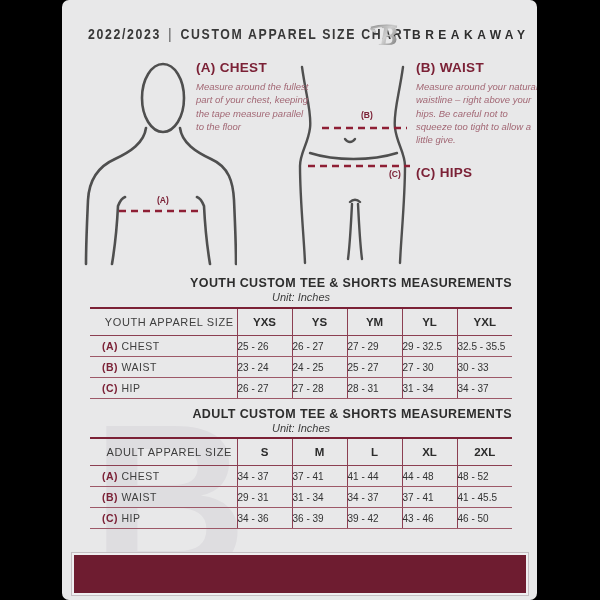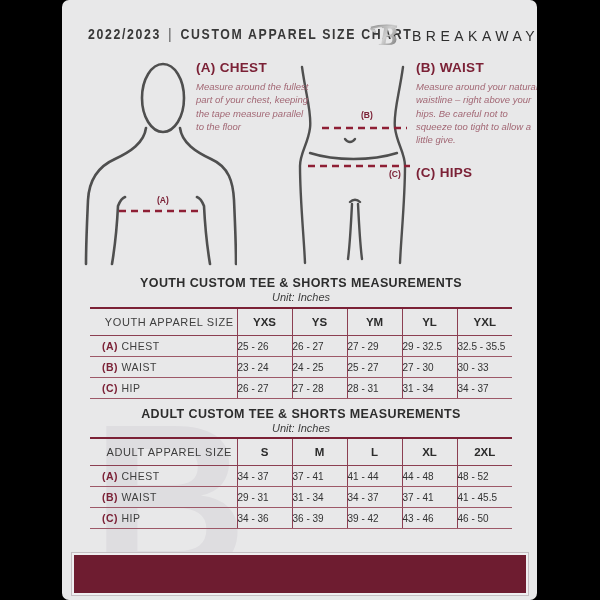--- a/index.html
+++ b/index.html
@@ -4,30 +4,30 @@
 <style>
   html,body{margin:0;padding:0;width:600px;height:600px;background:#000;overflow:hidden;
     font-family:"Liberation Sans",sans-serif;}
   .page{position:relative;width:475px;height:600px;margin-left:62px;background:#e8e8e9;overflow:hidden;border-radius:7px;}
   .abs{position:absolute;}
 
   
   .hdr-title{left:26px;top:25px;font-size:15px;font-weight:bold;color:#383838;white-space:nowrap;
     letter-spacing:2px;transform:scaleX(.82);transform-origin:left center;}
   .hdr-title .sep{margin:0 9px;font-weight:normal;color:#4a4a4a;}
-  .brand{left:350px;top:28px;font-size:14px;font-weight:normal;letter-spacing:4.5px;color:#2e2e2e;}
+  .brand{left:350px;top:28px;font-size:12px;font-weight:bold;letter-spacing:4.5px;color:#2e2e2e;}
   .logo{left:306px;top:18px;}
 
   
   .guide-h{font-size:13.5px;font-weight:bold;color:#7b2136;letter-spacing:.3px;}
   .guide-p{font-size:9.5px;font-style:italic;color:#a26774;line-height:1.4;white-space:pre-line;}
   .fig-label{font-size:8.5px;font-weight:bold;color:#7b2136;}
 
   
-  .sec-title{left:28px;width:422px;text-align:center;font-size:12.5px;font-weight:bold;
+  .sec-title{left:28px;width:422px;text-align:right;font-size:12.5px;font-weight:bold;
     color:#2d2d2d;letter-spacing:.4px;}
   .sec-unit{left:28px;width:422px;text-align:center;font-size:11px;font-style:italic;color:#3c3c3c;}
 
   
   .size-table{border-collapse:collapse;table-layout:fixed;width:422px;}
   .size-table th,.size-table td{padding:0;}
   .size-table thead th{height:26px;font-size:11.5px;font-weight:bold;color:#2c2c2c;
     border-top:2px solid #7b2136;border-bottom:1.5px solid #8c3f52;}
   .size-table thead th:first-child{font-weight:normal;font-size:11px;color:#3e3e3e;text-align:center;
     padding-left:12px;letter-spacing:.6px;}

